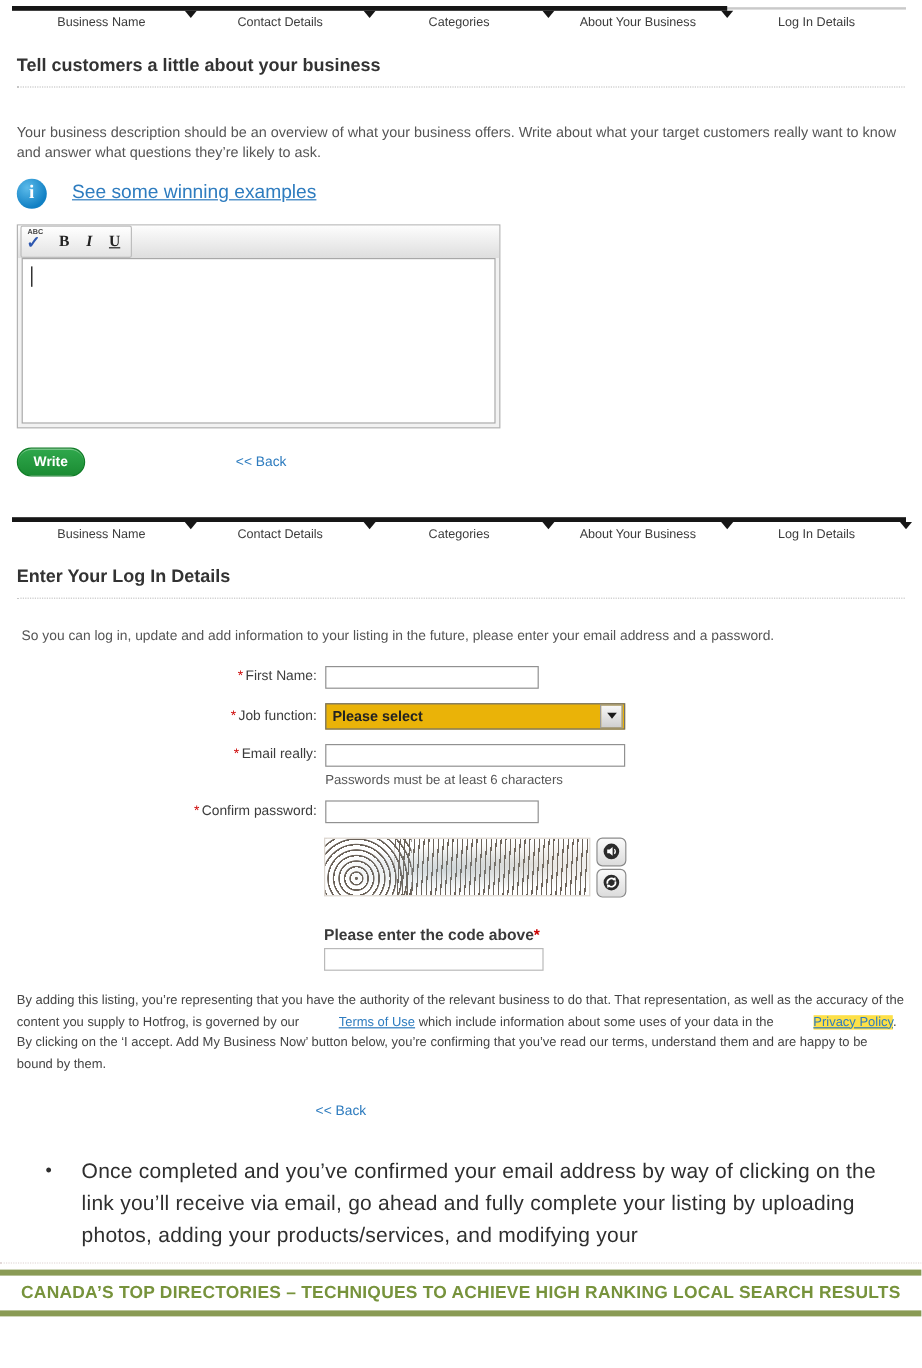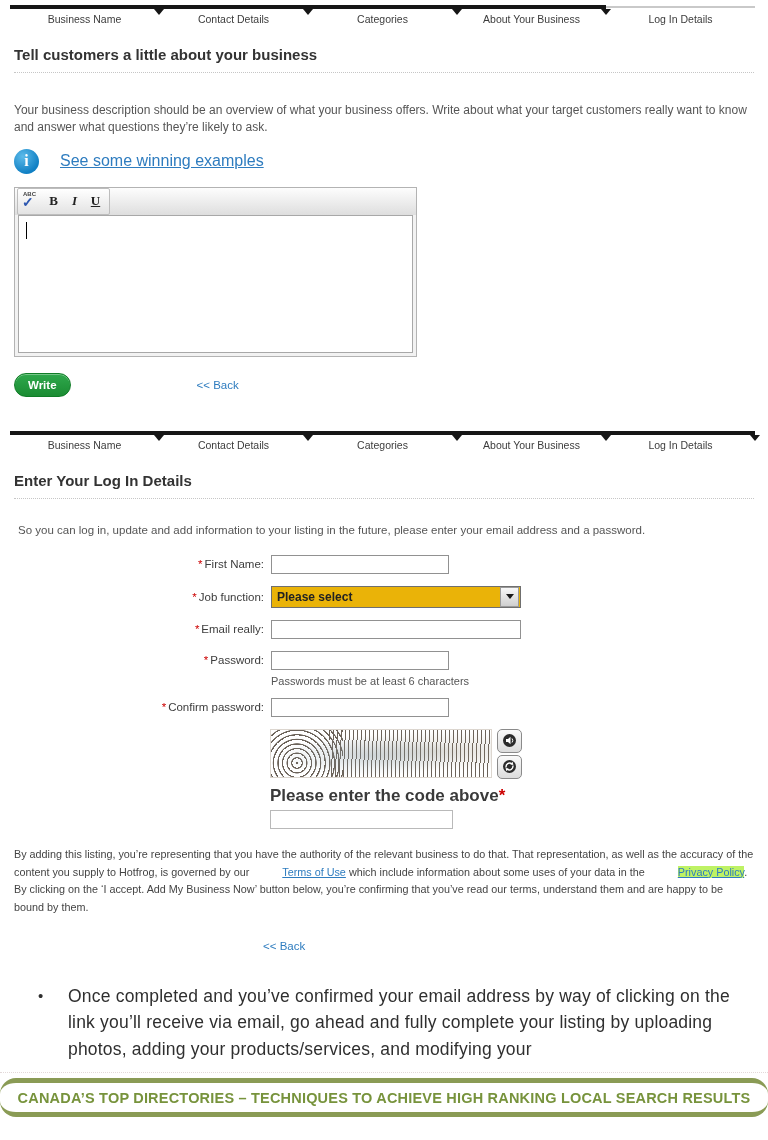--- a/index.html
+++ b/index.html
@@ -71,37 +71,37 @@
     background:
       radial-gradient(ellipse at 45% 55%, rgba(125,150,165,.30), rgba(0,0,0,0) 55%),
       radial-gradient(ellipse at 75% 45%, rgba(150,140,120,.25), rgba(0,0,0,0) 55%),
       repeating-radial-gradient(circle at 26px 33px, #6b6259 0 1px, rgba(255,255,255,0) 1.6px 4.6px),
       repeating-linear-gradient(93deg, #6b6259 0 1px, rgba(255,255,255,0) 1px 4px);
     background-size:100% 100%,100% 100%,72px 100%,calc(100% - 58px) 100%;
     background-position:0 0,0 0,0 0,58px 0;background-repeat:no-repeat;}
   .captcha-btns{display:flex;flex-direction:column;margin-left:5px;gap:2px;}
   .cap-btn{width:23px;height:22px;border:1px solid #8a8a8a;border-radius:5px;background:linear-gradient(#fafafa,#dcdcdc);
     display:flex;align-items:center;justify-content:center;cursor:pointer;}
-  .captcha-label{font-size:17px;font-weight:bold;color:#3a3a3a;margin-top:7px;}
+  .captcha-label{font-size:13px;font-weight:bold;color:#3a3a3a;margin-top:23px;}
   .captcha-input{margin-top:4px;width:175px;height:17px;border:1px solid #b9b9b9;font-size:12px;padding:0 3px;}
 
   
   .legal{font-size:10.8px;color:#444;line-height:1.65;margin-top:17px;}
   .legal .link{white-space:nowrap;}
-  .legal .hl{background:#bef264;text-align:center;}
+  .legal .hl{background:#fde047;text-align:center;}
   .accept-row{display:flex;align-items:center;justify-content:space-between;margin:23px 0 0 249px;padding-right:60px;}
 
   
   .bullet-note{display:flex;margin:31px 24px 0 38px;font-size:17.5px;color:#2f2f2f;line-height:1.5;letter-spacing:.2px;}
   .bullet-note .marker{width:30px;font-size:15px;padding-top:2px;color:#2f2f2f;}
   .bullet-note .bn-text{flex:1;}
 
   
   .pre-footer-sep{border-top:1px dotted #e3d9d9;margin-top:10px;}
-  .footer-band{margin-top:5px;border-top:5px solid #8a9b55;border-bottom:5px solid #8a9b55;padding:6px 0 5px 0;text-align:center;border-radius:16px;}
+  .footer-band{margin-top:5px;border-top:5px solid #8a9b55;border-bottom:5px solid #8a9b55;padding:6px 0 5px 0;text-align:center;}
   .footer-band span{font-size:14.5px;font-weight:bold;color:#77933c;letter-spacing:.2px;}
 </style>
 </head>
 <body>
 
 <div class="page">
 
   <div class="stepper">
     <div class="track">
       <div class="rest"></div>
@@ -194,24 +194,20 @@
               <b></b>
             </span>
         </div>
       </div>
 
       <div class="form-row">
         <div class="form-label"><span class="req">*</span><span>Email really:</span></div>
         <input class="txt wide" type="text" style="">
       </div>
 
-      <div class="form-row">
-        <div class="form-label"><span class="req">*</span><span>Password:</span></div>
-        <input class="txt" type="password" style="">
-      </div>
       <div class="hint-row">Passwords must be at least 6 characters</div>
 
       <div class="form-row">
         <div class="form-label"><span class="req">*</span><span>Confirm password:</span></div>
         <input class="txt" type="password" style="">
       </div>
 
       <div class="captcha-block">
         <div class="captcha-line">
           <div class="captcha-img"></div>

